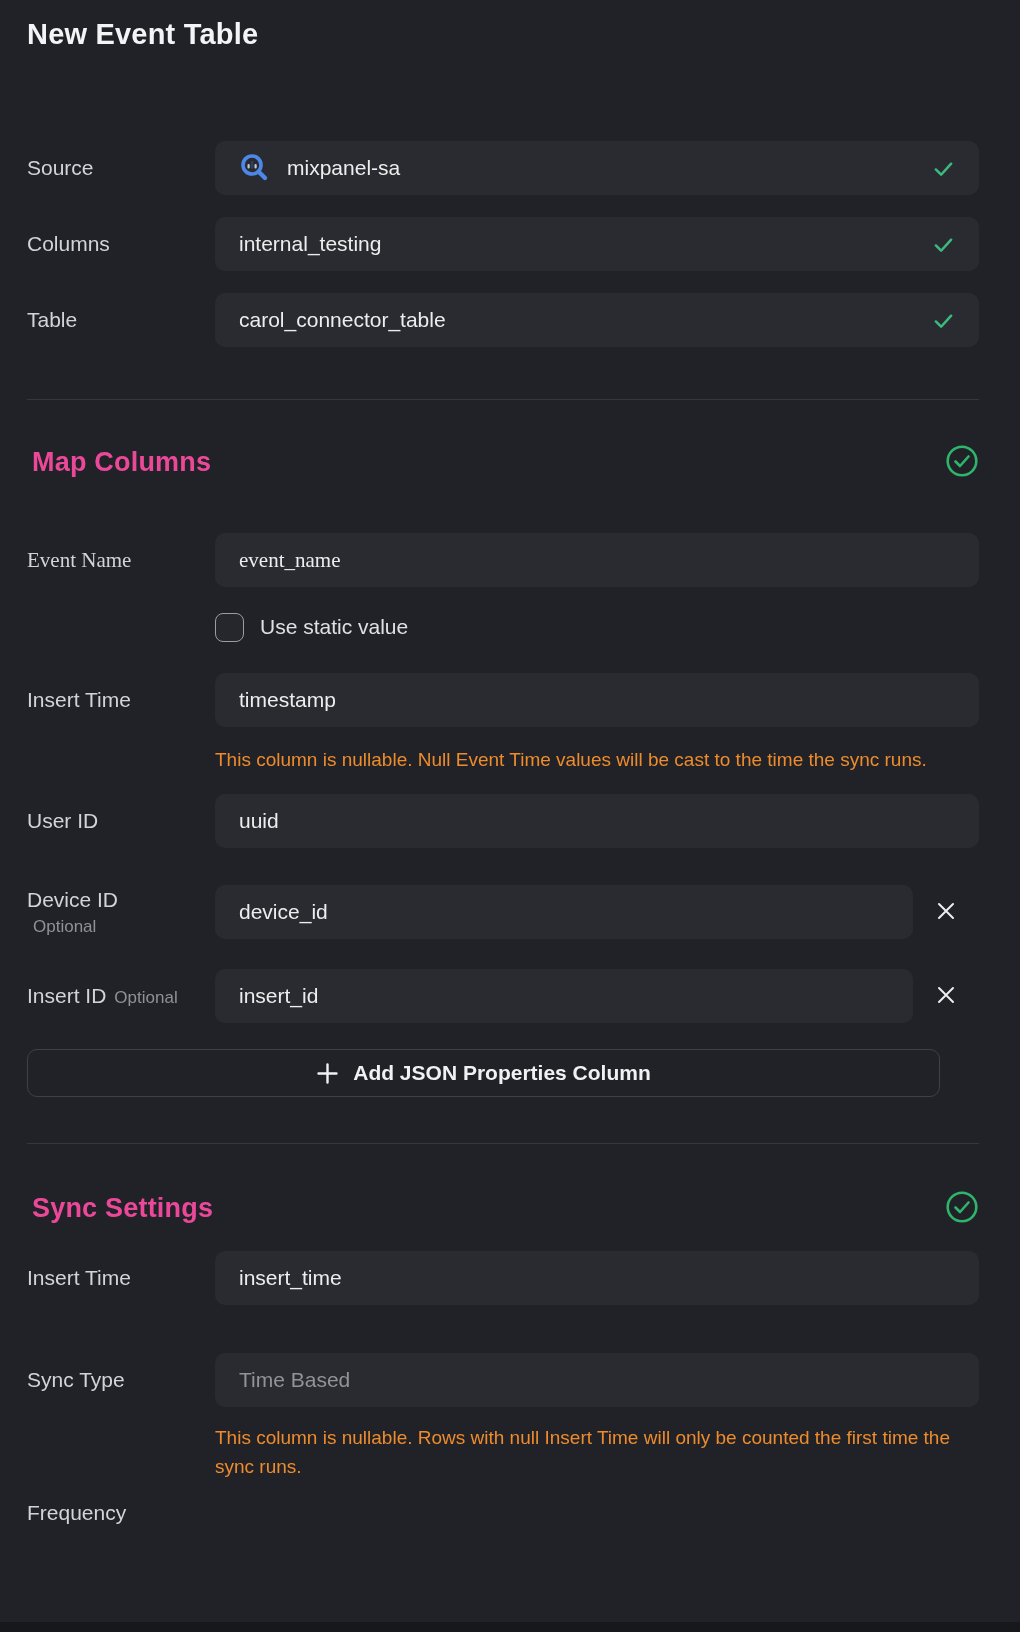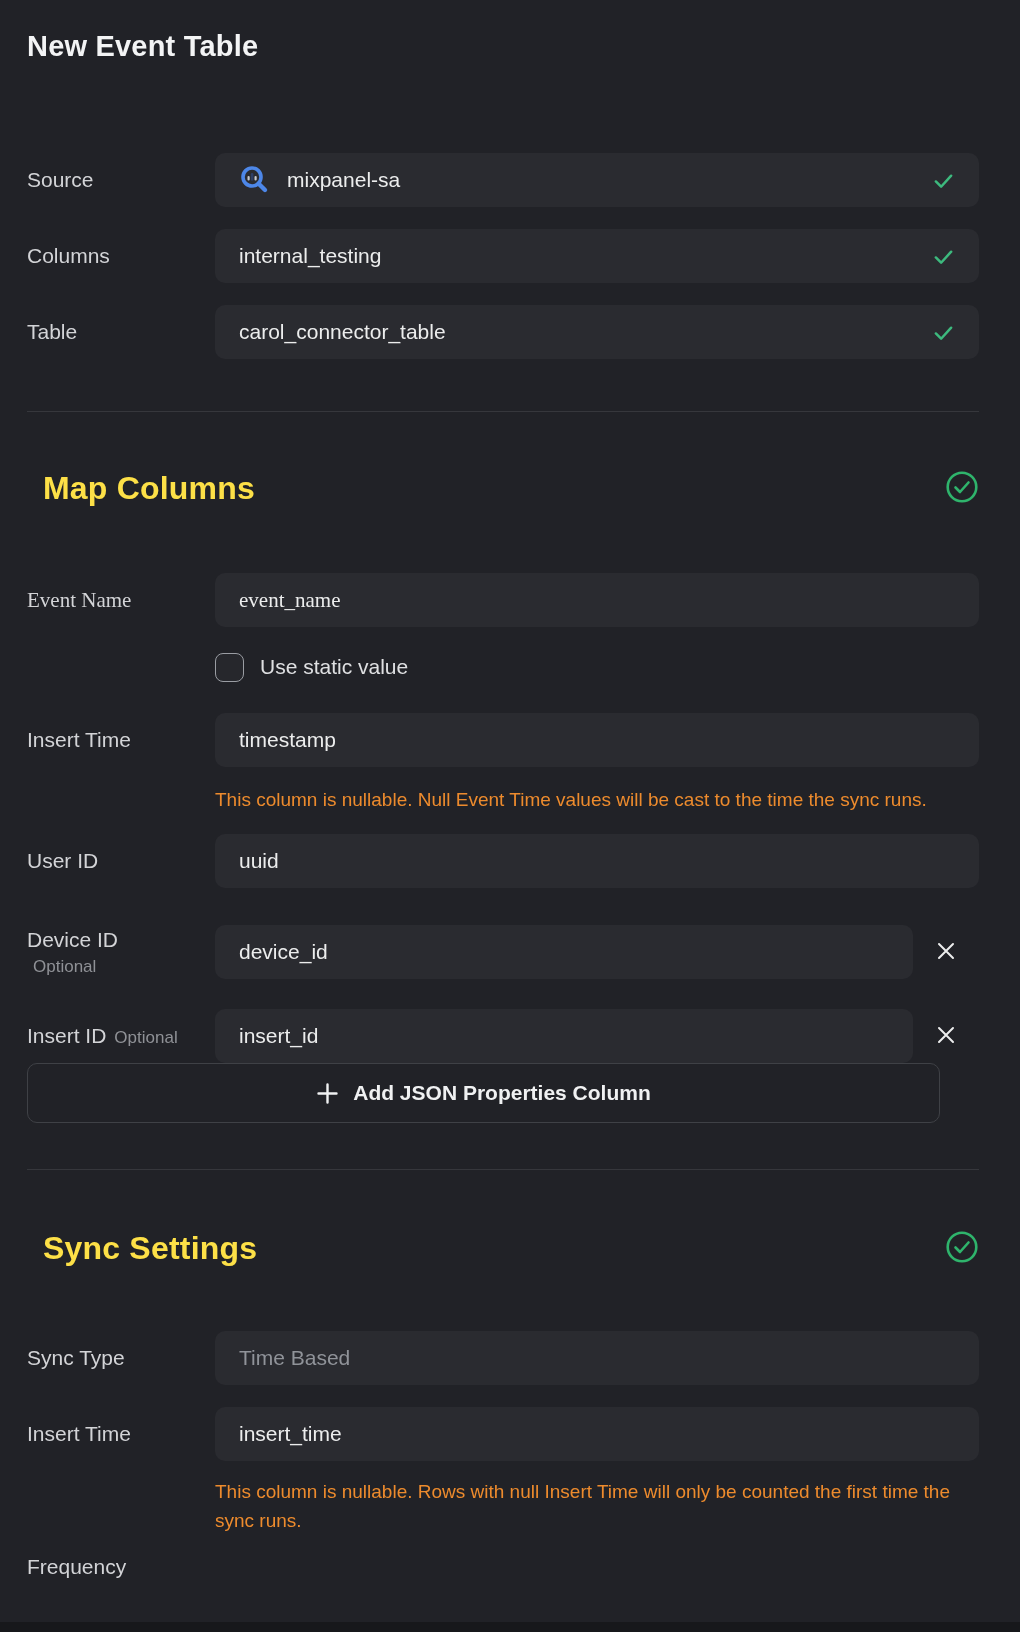--- a/index.html
+++ b/index.html
@@ -1,23 +1,23 @@
 <!DOCTYPE html>
 <html><head>
 <meta charset="utf-8">
 <style>
   html,body{margin:0;padding:0;background:#212227;}
   body{
     width:1020px;height:1632px;position:relative;overflow:hidden;
     font-family:"Liberation Sans","DejaVu Sans",sans-serif;
     color:#eceded;-webkit-font-smoothing:antialiased;
   }
-  .page{padding:30px 41px 0 27px;}
+  .page{padding:18px 41px 0 27px;}
   h1{font-size:29px;font-weight:700;color:#f3f4f5;margin:0;letter-spacing:.2px;}
-  h2{font-size:32px;font-weight:700;color:#fde047;margin:16px;letter-spacing:.2px;}
+  h2{font-size:27px;font-weight:700;color:#ec4899;margin:5px;letter-spacing:.2px;}
 
   .top-rows{margin-top:90px;display:flex;flex-direction:column;gap:22px;}
 
   .form-row{display:flex;align-items:center;}
   .row-label{width:188px;flex-shrink:0;font-size:21px;color:#d3d4d7;}
   .row-label .optional-inline{font-size:17px;color:#8f9196;margin-left:8px;}
   .row-label.stacked{display:flex;flex-direction:column;gap:5px;}
   .row-label.stacked .optional-block{font-size:17px;color:#8f9196;padding-left:6px;}
 
   .field{
@@ -45,21 +45,21 @@
   }
   .checkbox-label{font-size:21px;color:#dfe0e2;margin-left:16px;}
 
   .warning{
     margin:18px 0 0 188px;max-width:740px;
     font-size:19px;line-height:29px;color:#ed8b2d;
   }
   .warning.w2{margin-top:16px;}
 
   .add-json-btn{
-    width:calc(100% - 39px);height:60px;
+    margin-top:26px;width:calc(100% - 39px);height:48px;
     background:transparent;border:1px solid #3f4146;border-radius:10px;
     color:#f0f1f2;font-family:inherit;font-size:21px;font-weight:600;
     display:flex;align-items:center;justify-content:center;gap:14px;cursor:pointer;
   }
   .divider2{border:none;border-top:1px solid #36373c;margin:46px 0 0 0;}
   .section-head2{margin-top:44px;}
 
   .bottom-strip{position:absolute;left:0;bottom:0;width:100%;height:10px;background:#17181b;}
 </style>
 </head>
@@ -209,34 +209,34 @@
   <div class="section-head section-head2">
     <h2>Sync Settings</h2>
     <span>
       <svg width="34" height="34" viewBox="0 0 34 34">
         <circle cx="17" cy="17" r="14.3" fill="none" stroke="#2fb46c" stroke-width="2.6"></circle>
         <polyline points="10.5,17.5 15,22 23.5,12.5" fill="none" stroke="#2fb46c" stroke-width="2.6" stroke-linecap="round" stroke-linejoin="round"></polyline>
       </svg>
     </span>
   </div>
 
+  <div class="form-row mt22">
+    <div class="row-label">Insert Time</div>
+    <div class="field">
+      <span>insert_time</span>
+    </div>
+  </div>
+
   <div class="form-row mt48">
     <div class="row-label">Sync Type</div>
     <div class="field">
       <span class="muted">Time Based</span>
     </div>
   </div>
 
-  <div class="form-row mt22">
-    <div class="row-label">Insert Time</div>
-    <div class="field">
-      <span>insert_time</span>
-    </div>
-  </div>
-
   <div class="warning w2">This column is nullable. Rows with null Insert Time will only be counted the first time the sync runs.</div>
 
   <div class="form-row mt20">
     <div class="row-label">Frequency</div>
   </div>
 
 </div>
 
 <div class="bottom-strip"></div>
 

